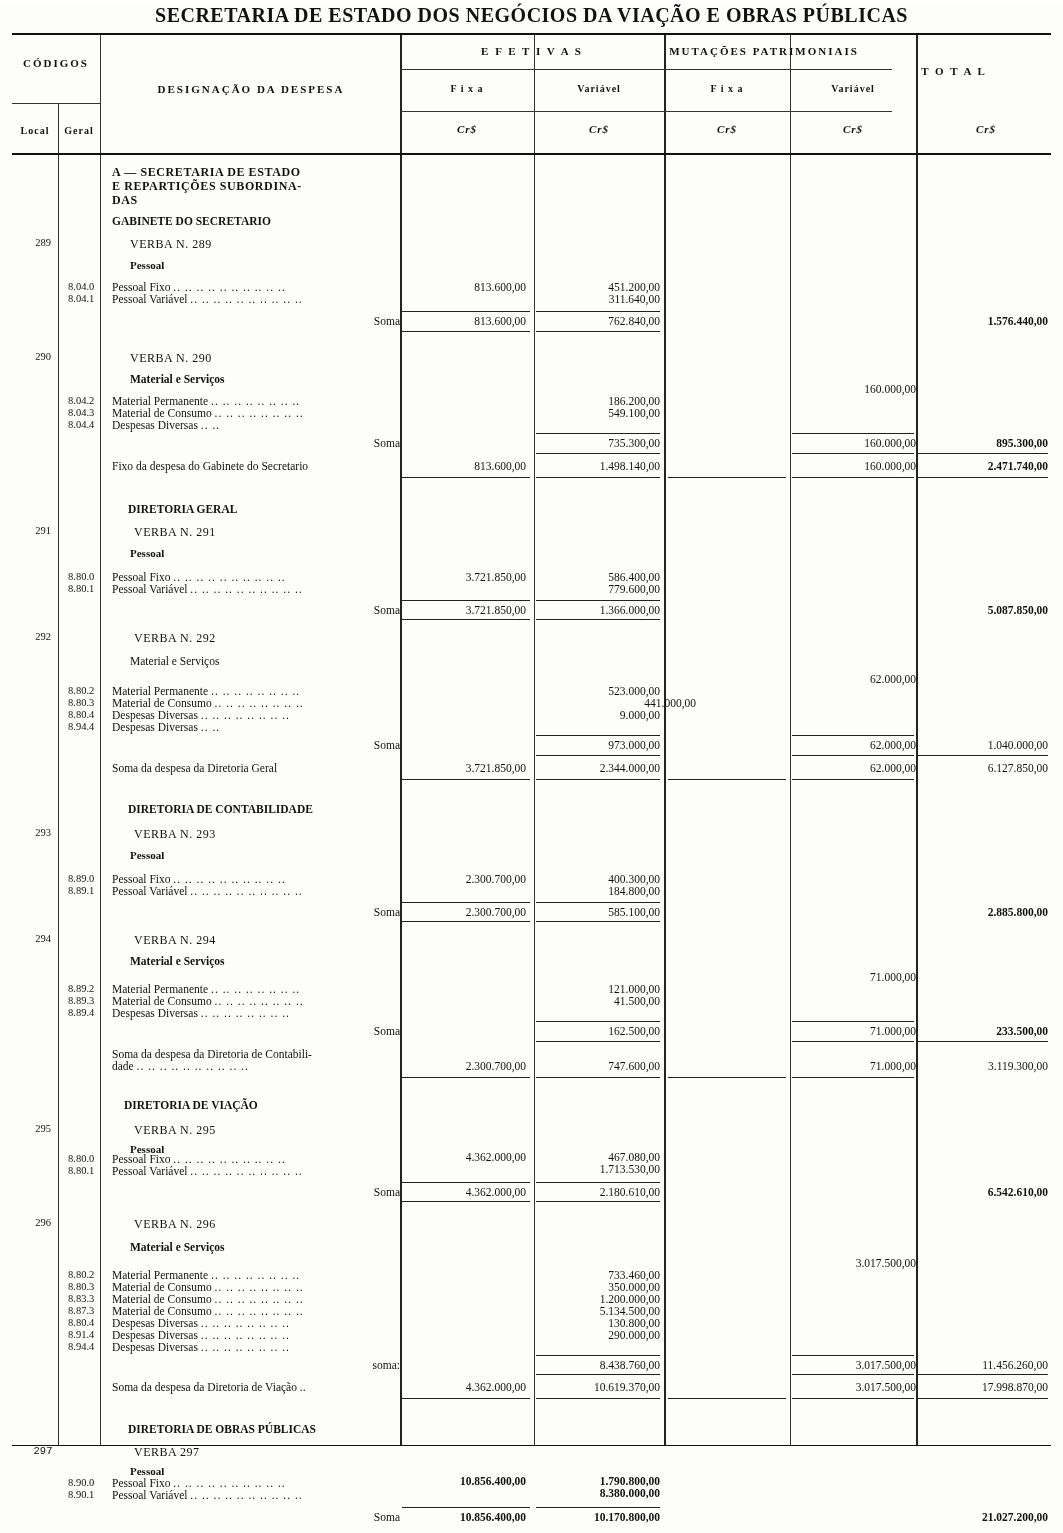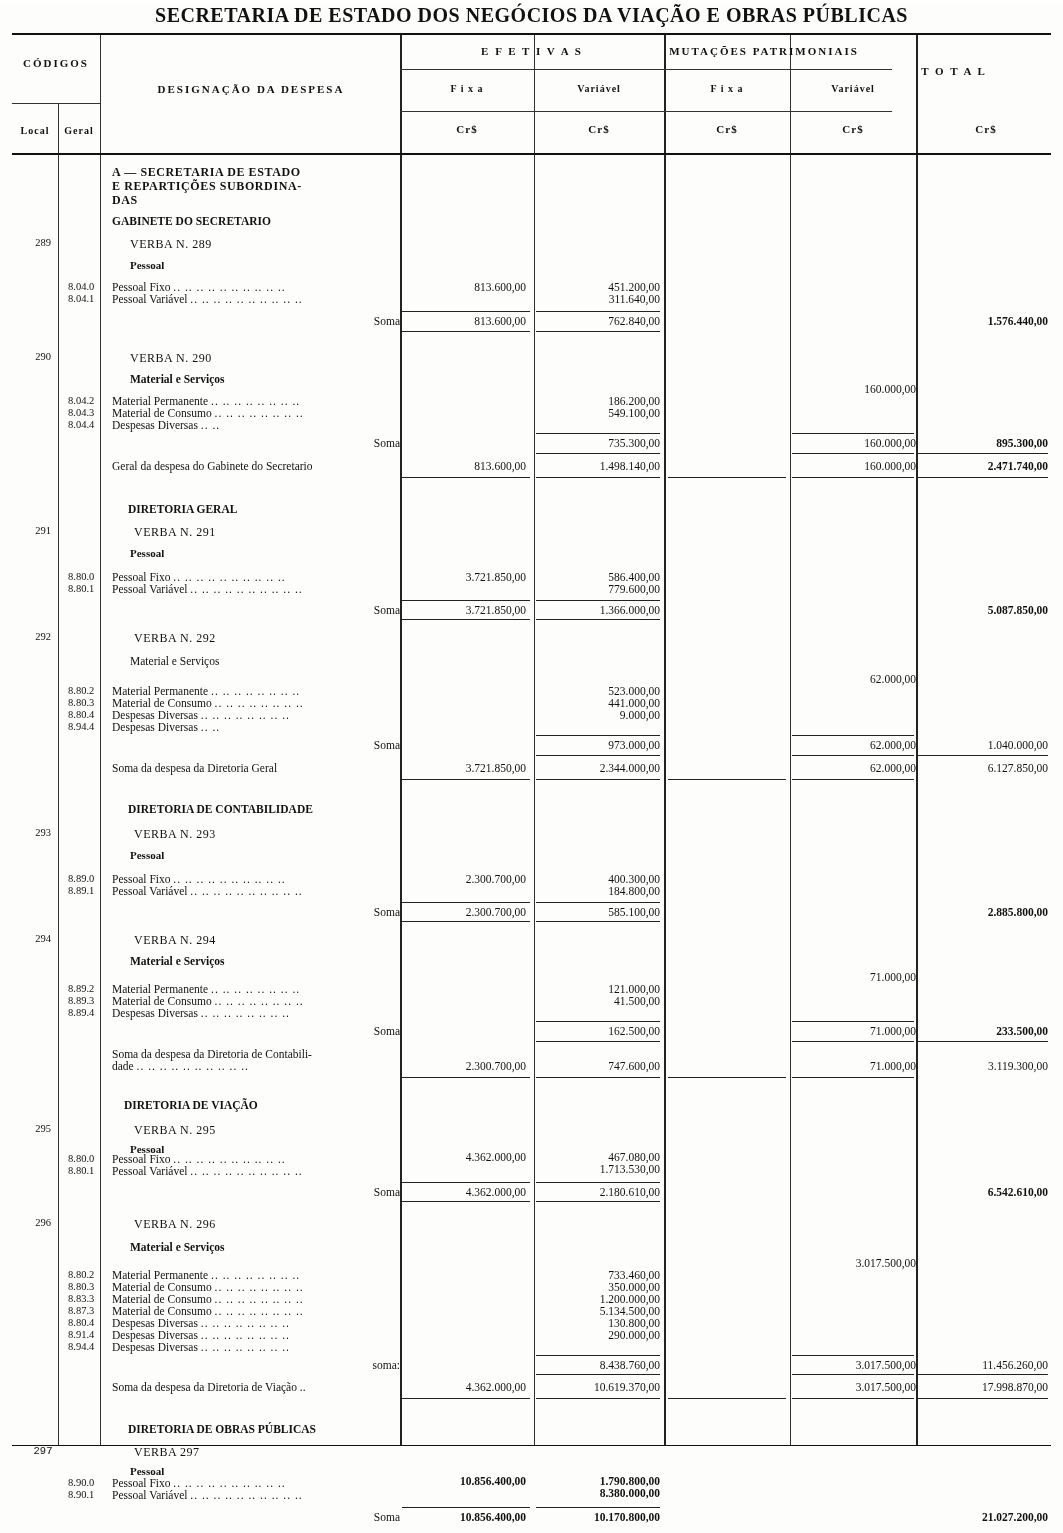--- a/index.html
+++ b/index.html
@@ -64,21 +64,21 @@
     border-top: 1px solid #333;
   }
   .hcell {
     position: absolute;
     text-align: center;
     font-size: 11px;
     letter-spacing: 2px;
     font-weight: bold;
   }
   .hcell.small { font-size: 10px; letter-spacing: 1px; }
-  .hcell.crs { font-weight: bold; letter-spacing: 1px; font-size: 11px;}
+  .hcell.crs { font-weight: bold; letter-spacing: 1px; font-size: 11px; font-style: italic;}
   
   .body {
     position: relative;
     height: 1290px;
   }
   .rowline {
     position: absolute;
     font-size: 11.5px;
     white-space: nowrap;
   }
@@ -204,21 +204,21 @@
       <div class="uline" style="left:524px; width:124px; top:278px;"></div>
       <div class="uline" style="left:780px; width:122px; top:278px;"></div>
       <div class="rowline soma-lbl" style="top:282px;">Soma</div>
       <div class="rowline col-ef-v num" style="top:282px;">735.300,00</div>
       <div class="rowline col-mt-v num" style="top:282px;">160.000,00</div>
       <div class="rowline col-total num b" style="top:282px;">895.300,00</div>
       <div class="uline" style="left:524px; width:124px; top:298px;"></div>
       <div class="uline" style="left:780px; width:122px; top:298px;"></div>
       <div class="uline" style="left:906px; width:130px; top:298px;"></div>
 
-      <div class="rowline col-desig" style="top:305px;">Geral da despesa do Gabinete do Secretario</div>
+      <div class="rowline col-desig" style="top:305px;">Fixo da despesa do Gabinete do Secretario</div>
       <div class="rowline col-ef-f num" style="top:305px;">813.600,00</div>
       <div class="rowline col-ef-v num" style="top:305px;">1.498.140,00</div>
       <div class="rowline col-mt-v num" style="top:305px;">160.000,00</div>
       <div class="rowline col-total num b" style="top:305px;">2.471.740,00</div>
       <div class="uline" style="left:390px; width:128px; top:322px;"></div>
       <div class="uline" style="left:524px; width:124px; top:322px;"></div>
       <div class="uline" style="left:656px; width:118px; top:322px;"></div>
       <div class="uline" style="left:780px; width:122px; top:322px;"></div>
       <div class="uline" style="left:906px; width:130px; top:322px;"></div>
 
@@ -252,21 +252,21 @@
       <div class="rowline col-geral codes" style="top:530px;">8.80.2</div>
       <div class="rowline col-desig" style="top:530px;"><span>Material Permanente</span> <span class="dots">.. .. .. .. .. .. .. ..</span></div>
       <div class="rowline col-mt-v num" style="top:518px;">62.000,00</div>
 
       <div class="rowline col-geral codes" style="top:542px;">8.80.3</div>
       <div class="rowline col-desig" style="top:542px;"><span>Material de Consumo</span> <span class="dots">.. .. .. .. .. .. .. ..</span></div>
       <div class="rowline col-ef-v num" style="top:530px;">523.000,00</div>
 
       <div class="rowline col-geral codes" style="top:554px;">8.80.4</div>
       <div class="rowline col-desig" style="top:554px;"><span>Despesas Diversas</span> <span class="dots">.. .. .. .. .. .. .. ..</span></div>
-      <div class="rowline col-ef-v num" style="top:542px;">441.000,00</div>
+      <div class="rowline col-ef-v num" style="top:542px;margin-left:36px;">441.000,00</div>
 
       <div class="rowline col-geral codes" style="top:566px;">8.94.4</div>
       <div class="rowline col-desig" style="top:566px;"><span>Despesas Diversas</span> <span class="dots">.. ..</span></div>
       <div class="rowline col-ef-v num" style="top:554px;">9.000,00</div>
 
       <div class="uline" style="left:524px; width:124px; top:580px;"></div>
       <div class="uline" style="left:780px; width:122px; top:580px;"></div>
       <div class="rowline soma-lbl" style="top:584px;">Soma</div>
       <div class="rowline col-ef-v num" style="top:584px;">973.000,00</div>
       <div class="rowline col-mt-v num" style="top:584px;">62.000,00</div>

